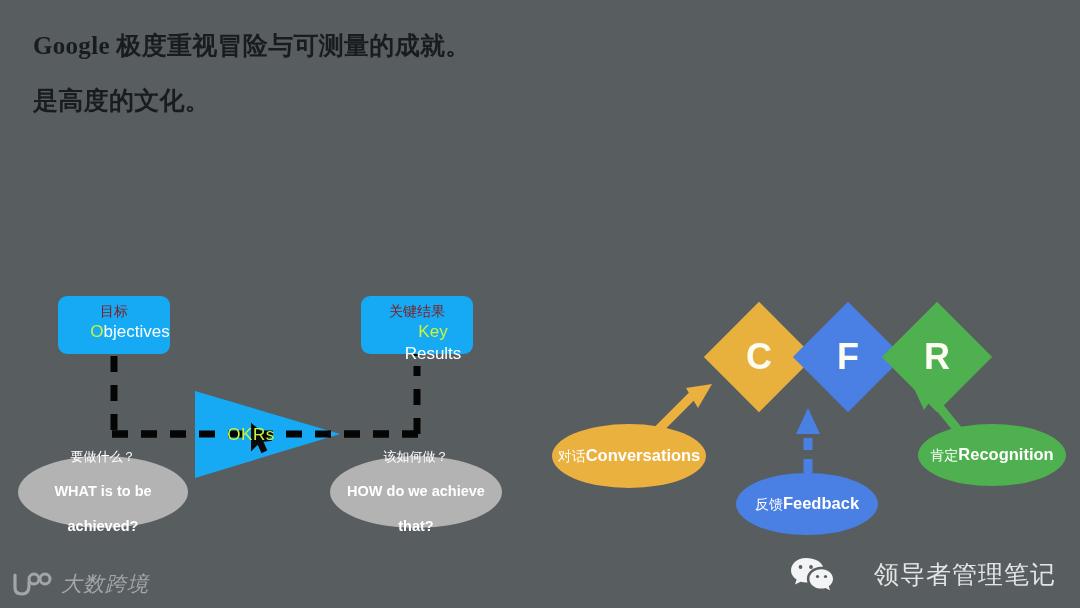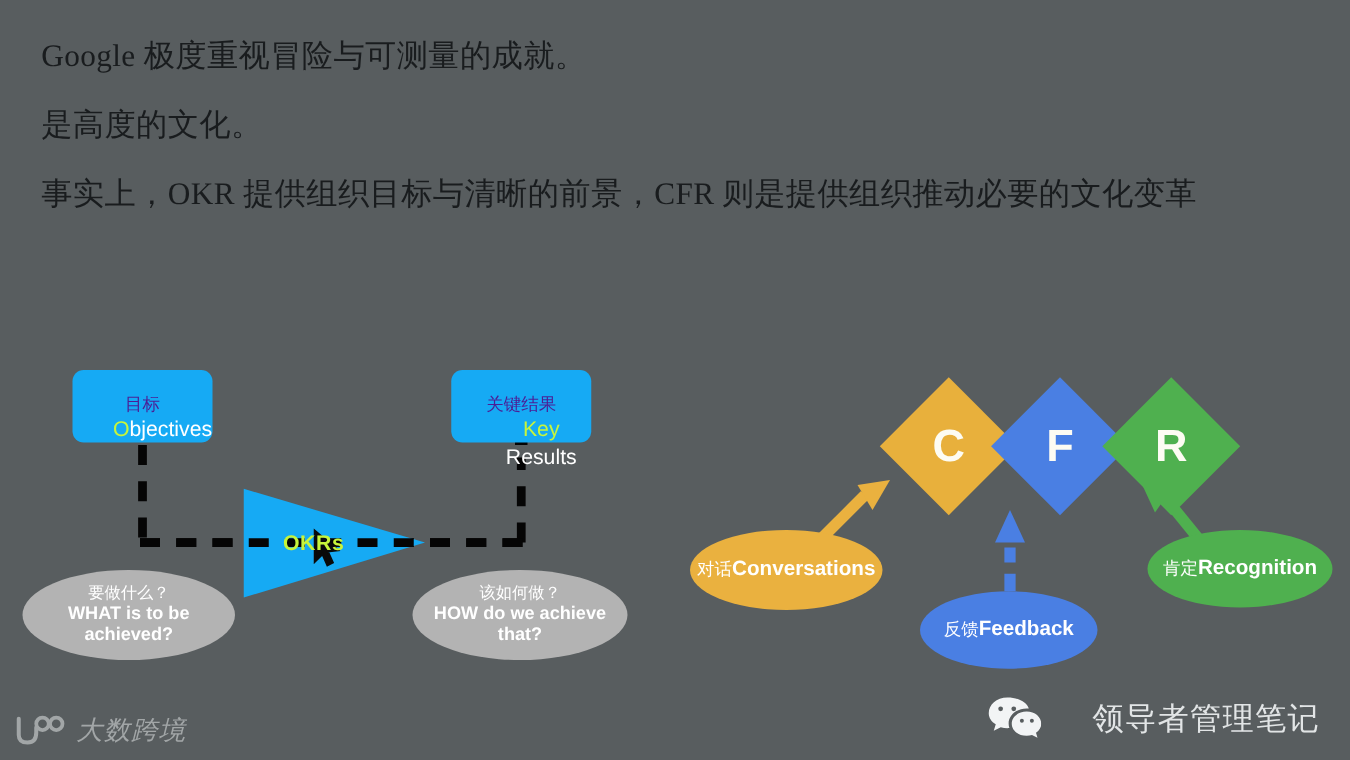--- a/index.html
+++ b/index.html
@@ -23,20 +23,21 @@
     top: 18px;
     width: 1020px;
   }
   .para {
     color: #191c1e;
     font-family: "Liberation Serif", "DejaVu Serif", serif;
     font-size: 25px;
     line-height: 55px;
     letter-spacing: 0.3px;
     white-space: nowrap;
+    font-weight: bold;
   }
 
   
   #okr-diagram {
     position: absolute;
     left: 0;
     top: 288px;
     width: 540px;
     height: 260px;
   }
@@ -45,23 +46,22 @@
     background: #16aaf4;
     border-radius: 9px;
     text-align: center;
     line-height: 1.28;
     padding-top: 7px;
     box-sizing: border-box;
     font-size: 14px;
   }
   .okr-box .cn {
     display: block;
-    color: #4c1d95;
+    color: #7f1d1d;
     font-size: 14px;
-    margin-top: 12px;
   }
   .okr-box .en {
     display: block;
     font-size: 17px;
     font-weight: 500;
     color: #ffffff;
     padding-left: 32px;
   }
   .okr-box .en .lead { color: #c7f53b; }
 
@@ -76,35 +76,36 @@
     background: #b3b3b3;
     border-radius: 50%;
     color: #ffffff;
     text-align: center;
     box-sizing: border-box;
     display: flex;
     flex-direction: column;
     align-items: center;
     justify-content: center;
     line-height: 1.18;
+    gap: 18px;
   }
   .okr-ellipse .cn { font-size: 13px; font-family: "DejaVu Sans", sans-serif; }
   .okr-ellipse .en { font-size: 14.5px; font-weight: bold; }
   #ell-what { left: 18px; top: 168px; width: 170px; height: 72px; }
   #ell-how  { left: 330px; top: 168px; width: 172px; height: 72px; }
 
   #okr-triangle-label {
     position: absolute;
     left: 206px;
     top: 137px;
     width: 90px;
     text-align: center;
     color: #c7f53b;
     font-size: 17px;
-    font-weight: 700;
+    font-weight: 400;
     letter-spacing: 0.5px;
   }
 
   
   #cfr-diagram {
     position: absolute;
     left: 540px;
     top: 288px;
     width: 540px;
     height: 270px;
@@ -183,21 +184,20 @@
   }
 </style>
 </head>
 <body>
 
 <div id="screen">
 
   <div id="prose">
     <div class="para">Google 极度重视冒险与可测量的成就。</div>
     <div class="para">是高度的文化。</div>
-    <div class="para">事实上，OKR 提供组织目标与清晰的前景，CFR 则是提供组织推动必要的文化变革</div>
   </div>
 
   <div id="okr-diagram">
 
     <svg id="okr-lines" viewBox="0 0 540 260">
 
       <path d="M114 68 L114 146" stroke="#050505" stroke-width="7" stroke-dasharray="16 13" fill="none"></path>
 
       <path d="M112 146 L420 146" stroke="#050505" stroke-width="7" stroke-dasharray="16 13" fill="none"></path>
 

